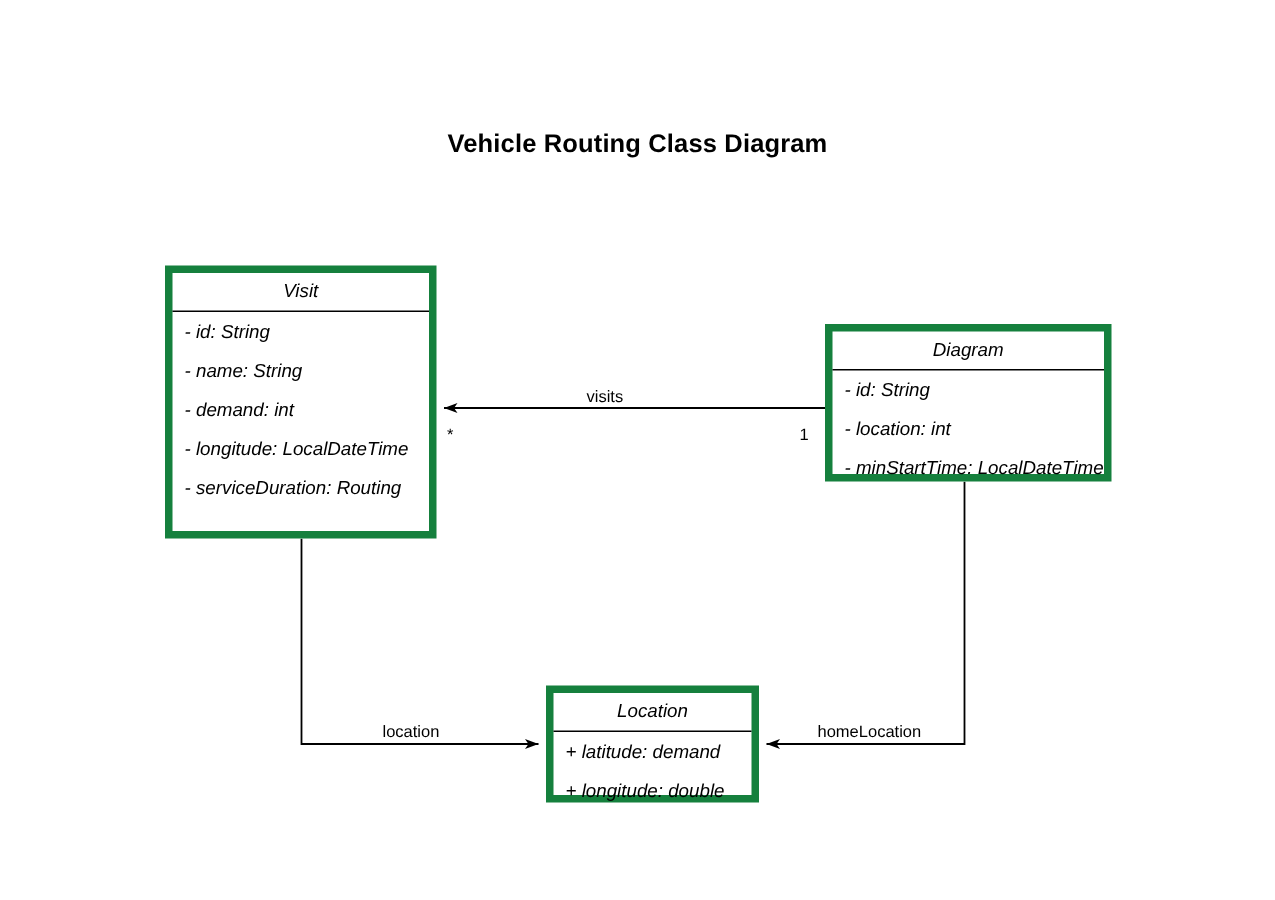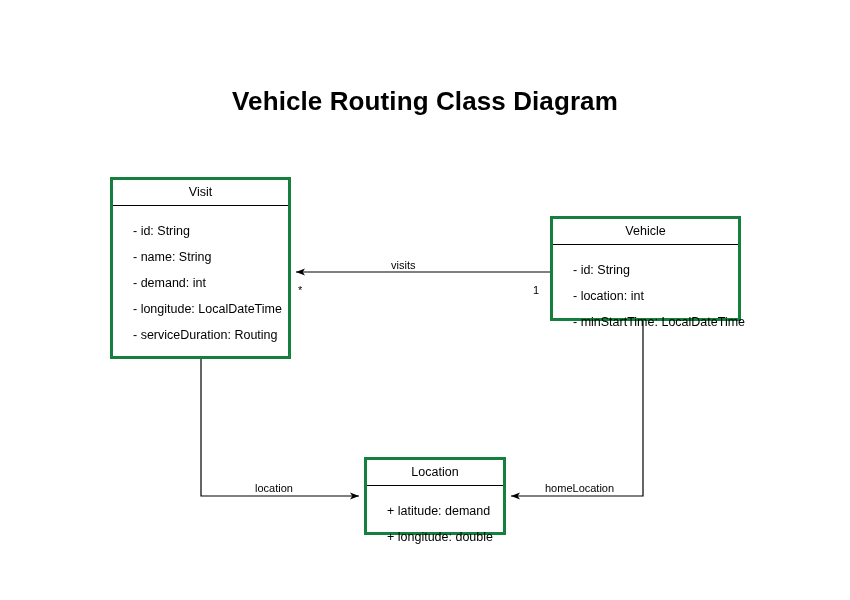--- a/index.html
+++ b/index.html
@@ -26,45 +26,46 @@
     width: 850px;
     height: 600px;
     pointer-events: none;
   }
   .diagram-title {
     position: absolute;
     left: 0;
     top: 86px;
     width: 850px;
     text-align: center;
-    font-size: 26px;
+    font-size: 17px;
     font-weight: bold;
     letter-spacing: 0.1px;
     color: #000000;
   }
   .uml-class {
     position: absolute;
     box-sizing: border-box;
-    border: 3px solid #15803d;
+    border: 5px solid #15803d;
     background: #ffffff;
+    font-style: italic;
   }
   .uml-class-name {
     box-sizing: border-box;
     width: 100%;
     text-align: center;
     font-size: 12.5px;
     line-height: 25px;
     height: 26px;
     border-bottom: 1px solid #000000;
     color: #000000;
   }
   .uml-attrs {
     box-sizing: border-box;
     padding: 0;
-    margin: 12px;
+    margin: 0;
     list-style: none;
   }
   .uml-attr {
     font-size: 12.5px;
     color: #000000;
     padding-left: 8px;
     white-space: nowrap;
   }
   
   #class-visit .uml-attr { line-height: 26px; height: 26px; }
@@ -116,21 +117,21 @@
     <ul class="uml-attrs">
       <li class="uml-attr">- id: String</li>
       <li class="uml-attr">- name: String</li>
       <li class="uml-attr">- demand: int</li>
       <li class="uml-attr">- longitude: LocalDateTime</li>
       <li class="uml-attr">- serviceDuration: Routing</li>
     </ul>
   </div>
 
   <div class="uml-class" id="class-vehicle" style="left:550px; top:216px; width:191px; height:105px;">
-    <div class="uml-class-name">Vehicle</div>
+    <div class="uml-class-name">Diagram</div>
     <ul class="uml-attrs">
       <li class="uml-attr">- id: String</li>
       <li class="uml-attr">- location: int</li>
       <li class="uml-attr">- minStartTime: LocalDateTime</li>
     </ul>
   </div>
 
   <div class="uml-class" id="class-location" style="left:364px; top:457px; width:142px; height:78px;">
     <div class="uml-class-name">Location</div>
     <ul class="uml-attrs">

